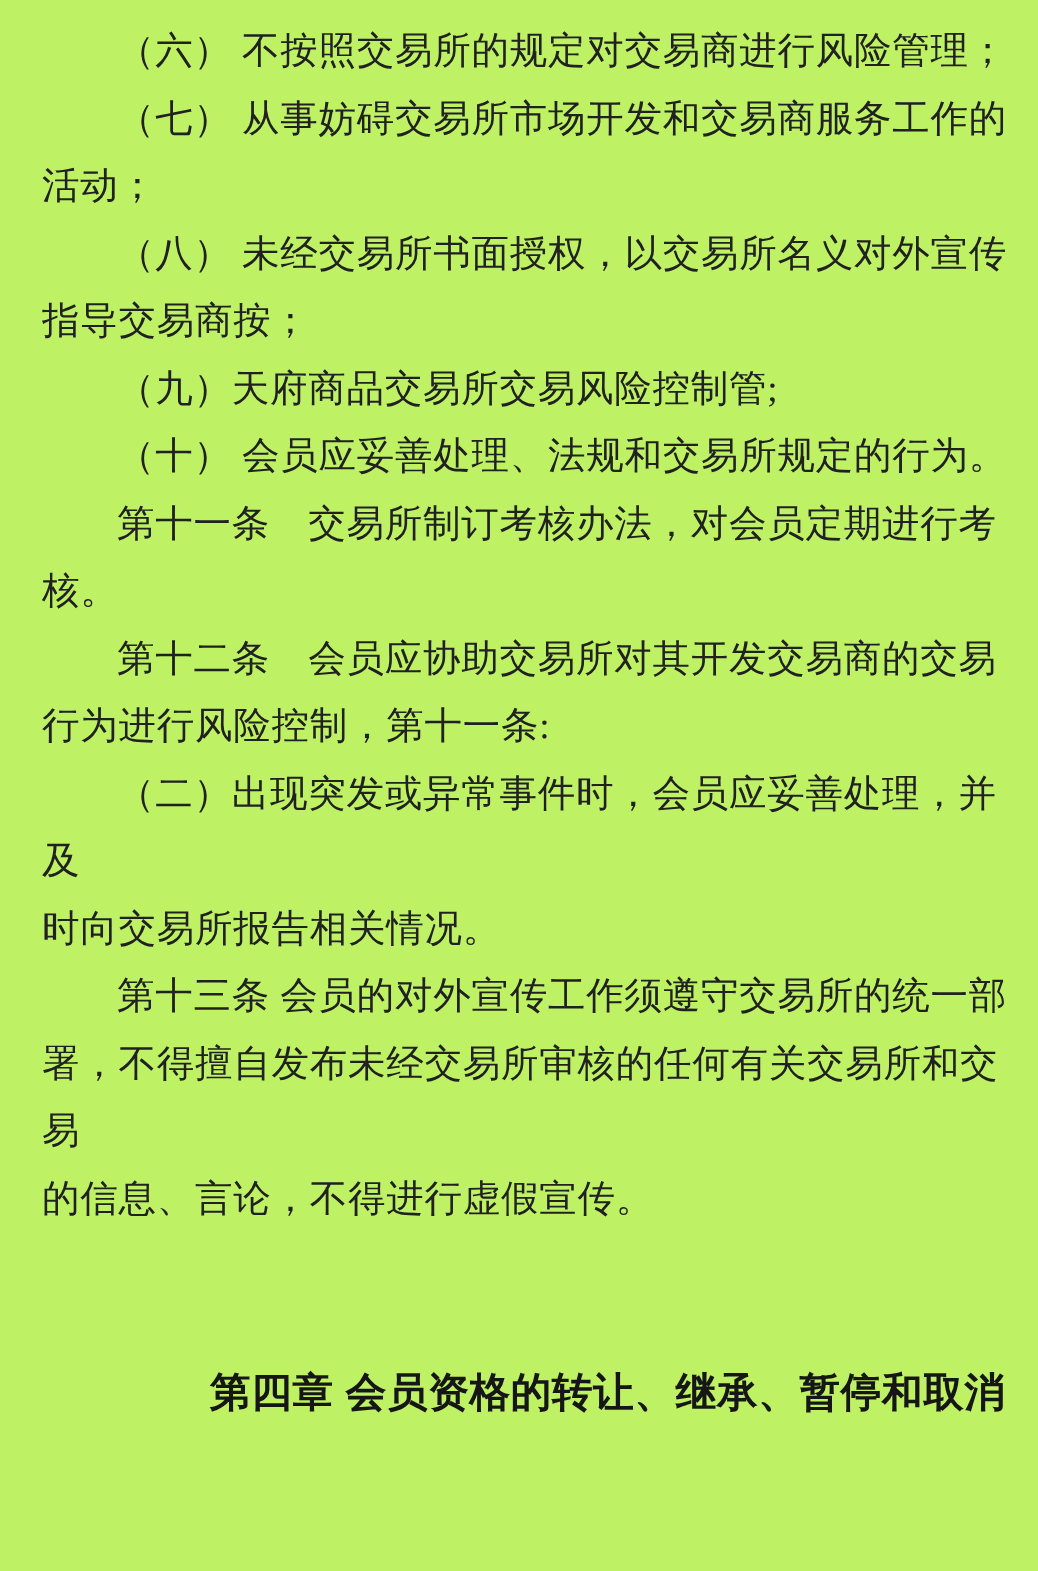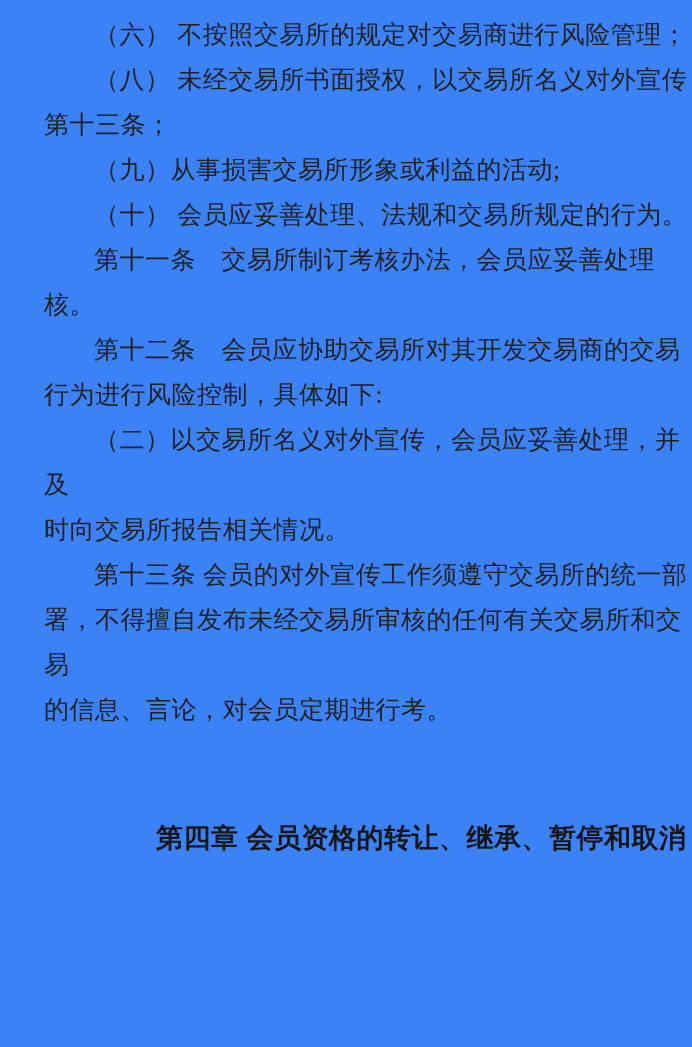--- a/index.html
+++ b/index.html
@@ -5,22 +5,22 @@
   html, body {
     margin: 0;
     padding: 0;
     background: #ffffff;
   }
   .page {
     position: relative;
     width: 692px;
     height: 1047px;
     box-sizing: border-box;
-    background: #3b82f6;
-    padding: 12px 12px 0 44px;
+    background: #bef264;
+    padding: 12px 12px 0 28px;
     overflow: hidden;
     font-family: "Liberation Serif", "DejaVu Serif", serif;
   }
   .doc-paragraph {
     margin: 0;
     width: 652px;
     font-size: 25px;
     line-height: 45px;
     color: #212121;
     letter-spacing: 0.5px;
@@ -42,37 +42,39 @@
     font-family: "Liberation Sans", "DejaVu Sans", sans-serif;
   }
 </style>
 </head>
 <body>
 
 <div class="page">
 
   <p class="doc-paragraph">（六） 不按照交易所的规定对交易商进行风险管理；</p>
 
+  <p class="doc-paragraph">（七） 从事妨碍交易所市场开发和交易商服务工作的
+活动；</p>
 
   <p class="doc-paragraph">（八） 未经交易所书面授权，以交易所名义对外宣传
-第十三条；</p>
+指导交易商按；</p>
 
-  <p class="doc-paragraph">（九）从事损害交易所形象或利益的活动;</p>
+  <p class="doc-paragraph">（九）天府商品交易所交易风险控制管;</p>
 
   <p class="doc-paragraph">（十） 会员应妥善处理、法规和交易所规定的行为。</p>
 
-  <p class="doc-paragraph">第十一条　交易所制订考核办法，会员应妥善处理
+  <p class="doc-paragraph">第十一条　交易所制订考核办法，对会员定期进行考
 核。</p>
 
   <p class="doc-paragraph">第十二条　会员应协助交易所对其开发交易商的交易
-行为进行风险控制，具体如下:</p>
+行为进行风险控制，第十一条:</p>
 
 
-  <p class="doc-paragraph">（二）以交易所名义对外宣传，会员应妥善处理，并及
+  <p class="doc-paragraph">（二）出现突发或异常事件时，会员应妥善处理，并及
 时向交易所报告相关情况。</p>
 
   <p class="doc-paragraph">第十三条 会员的对外宣传工作须遵守交易所的统一部
 署，不得擅自发布未经交易所审核的任何有关交易所和交易
-的信息、言论，对会员定期进行考。</p>
+的信息、言论，不得进行虚假宣传。</p>
 
   <h2 class="chapter-heading">第四章 会员资格的转让、继承、暂停和取消</h2>
 
 </div>
 
 </body></html>

